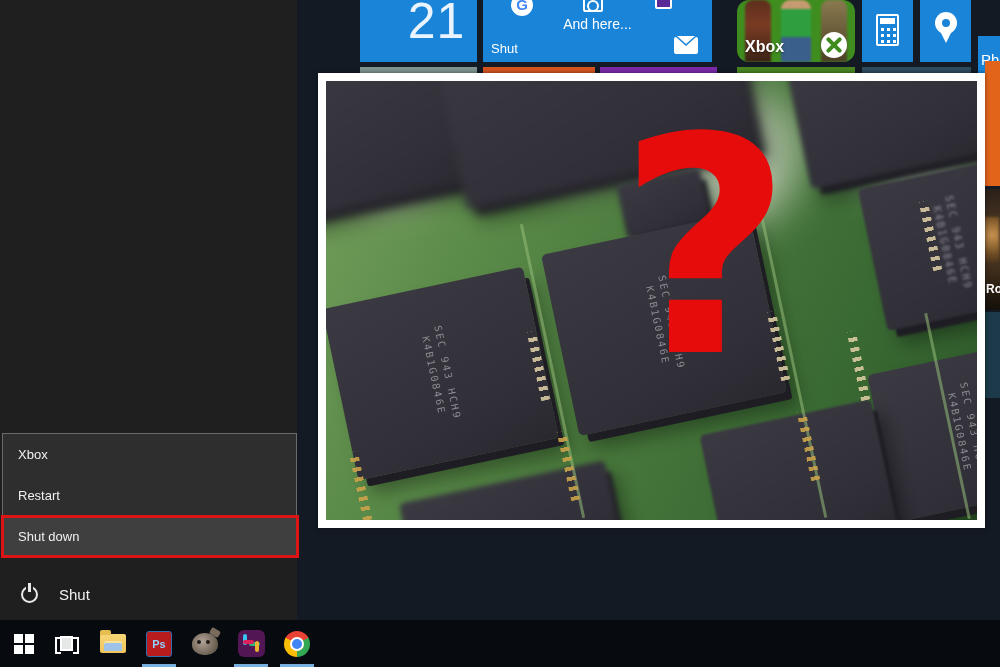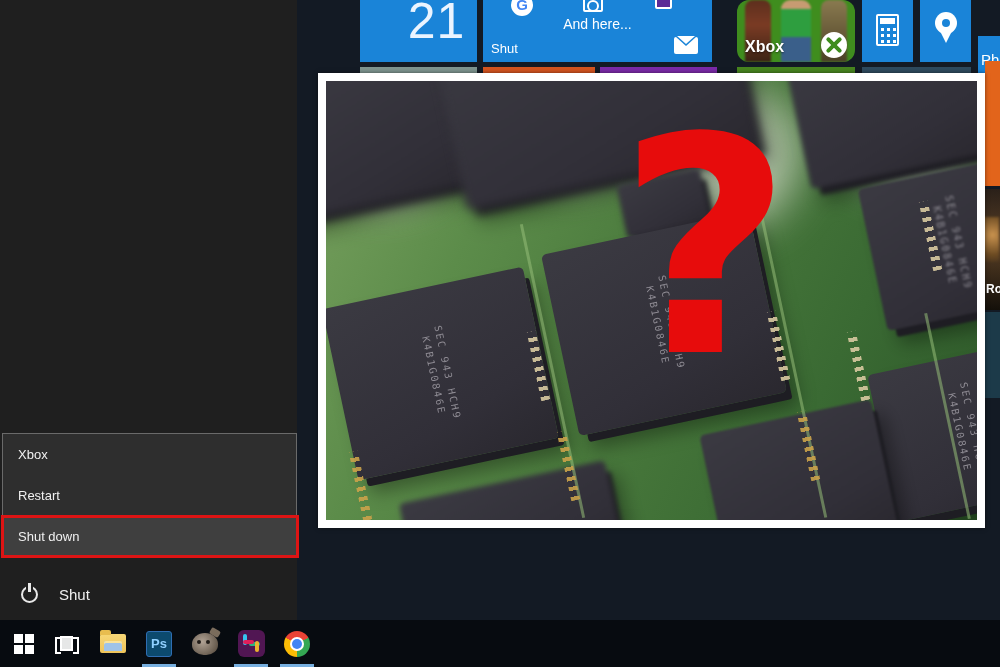--- a/index.html
+++ b/index.html
@@ -113,21 +113,21 @@
   .mic:after { content:""; position:absolute; left:-4px; top:9px; width:14px; height:8px; border:2px solid #6e6e6e; border-top:none; border-radius:0 0 8px 8px; }
   .tb-btn { position:relative; width:46px; height:47px; display:flex; align-items:center; justify-content:center; }
   .indicator { position:absolute; left:6px; right:6px; bottom:0; height:3px; background:#76aede; }
   .taskview { position:relative; width:20px; height:16px; }
   .taskview .tvc { position:absolute; left:3px; top:0; width:13px; height:15px; border:2px solid #fff; background:rgba(255,255,255,.9); }
   .taskview:before { content:""; position:absolute; left:-2px; top:1px; width:4px; height:13px; border-left:2px solid #fff; border-top:2px solid #fff; border-bottom:2px solid #fff; }
   .taskview:after { content:""; position:absolute; right:-2px; top:1px; width:4px; height:13px; border-right:2px solid #fff; border-top:2px solid #fff; border-bottom:2px solid #fff; }
   .folder { position:relative; width:26px; height:19px; background:linear-gradient(180deg,#f7d776,#eec45a); border-radius:2px; }
   .folder:before { content:""; position:absolute; left:0; top:-4px; width:11px; height:5px; background:#e8bd4f; border-radius:2px 2px 0 0; }
   .folder:after { content:""; position:absolute; left:4px; top:7px; width:18px; height:10px; background:#9fc3e8; border-radius:2px 2px 0 0; box-shadow:0 2px 0 #fbe49a inset; }
-  .ps-icon { width:26px; height:26px; background:#0c4a6e; border:1px solid #2f6eb3; border-radius:3px; color:#8fd0ff; font-size:13px; font-weight:bold; display:flex; align-items:center; justify-content:center; }
+  .ps-icon { width:26px; height:26px; background:#b91c1c; border:1px solid #2f6eb3; border-radius:3px; color:#8fd0ff; font-size:11px; font-weight:bold; display:flex; align-items:center; justify-content:center; }
   .gimp { position:relative; width:26px; height:22px; background:radial-gradient(circle at 40% 40%,#b0a294,#6b5f52 70%,#433a30); border-radius:50% 50% 45% 45%; }
   .gimp:before { content:""; position:absolute; left:5px; top:7px; width:4px; height:4px; background:#201c18; border-radius:50%; box-shadow:9px 0 #201c18; }
   .gimp:after { content:""; position:absolute; left:18px; top:-4px; width:10px; height:7px; background:#7a6c5c; border-radius:2px; transform:rotate(30deg); }
   .slack { position:relative; width:27px; height:27px; background:#511653; border-radius:6px; }
   .slack i { position:absolute; border-radius:3px; }
   .slack i:nth-child(1){ left:5px; top:4px; width:4px; height:11px; background:#36c5f0; }
   .slack i:nth-child(2){ left:11px; top:12px; width:11px; height:4px; background:#2eb67d; }
   .slack i:nth-child(3){ left:17px; top:11px; width:4px; height:11px; background:#ecb22e; }
   .slack i:nth-child(4){ left:5px; top:10px; width:11px; height:4px; background:#e01e5a; }
   .chrome { position:relative; width:26px; height:26px; border-radius:50%;

